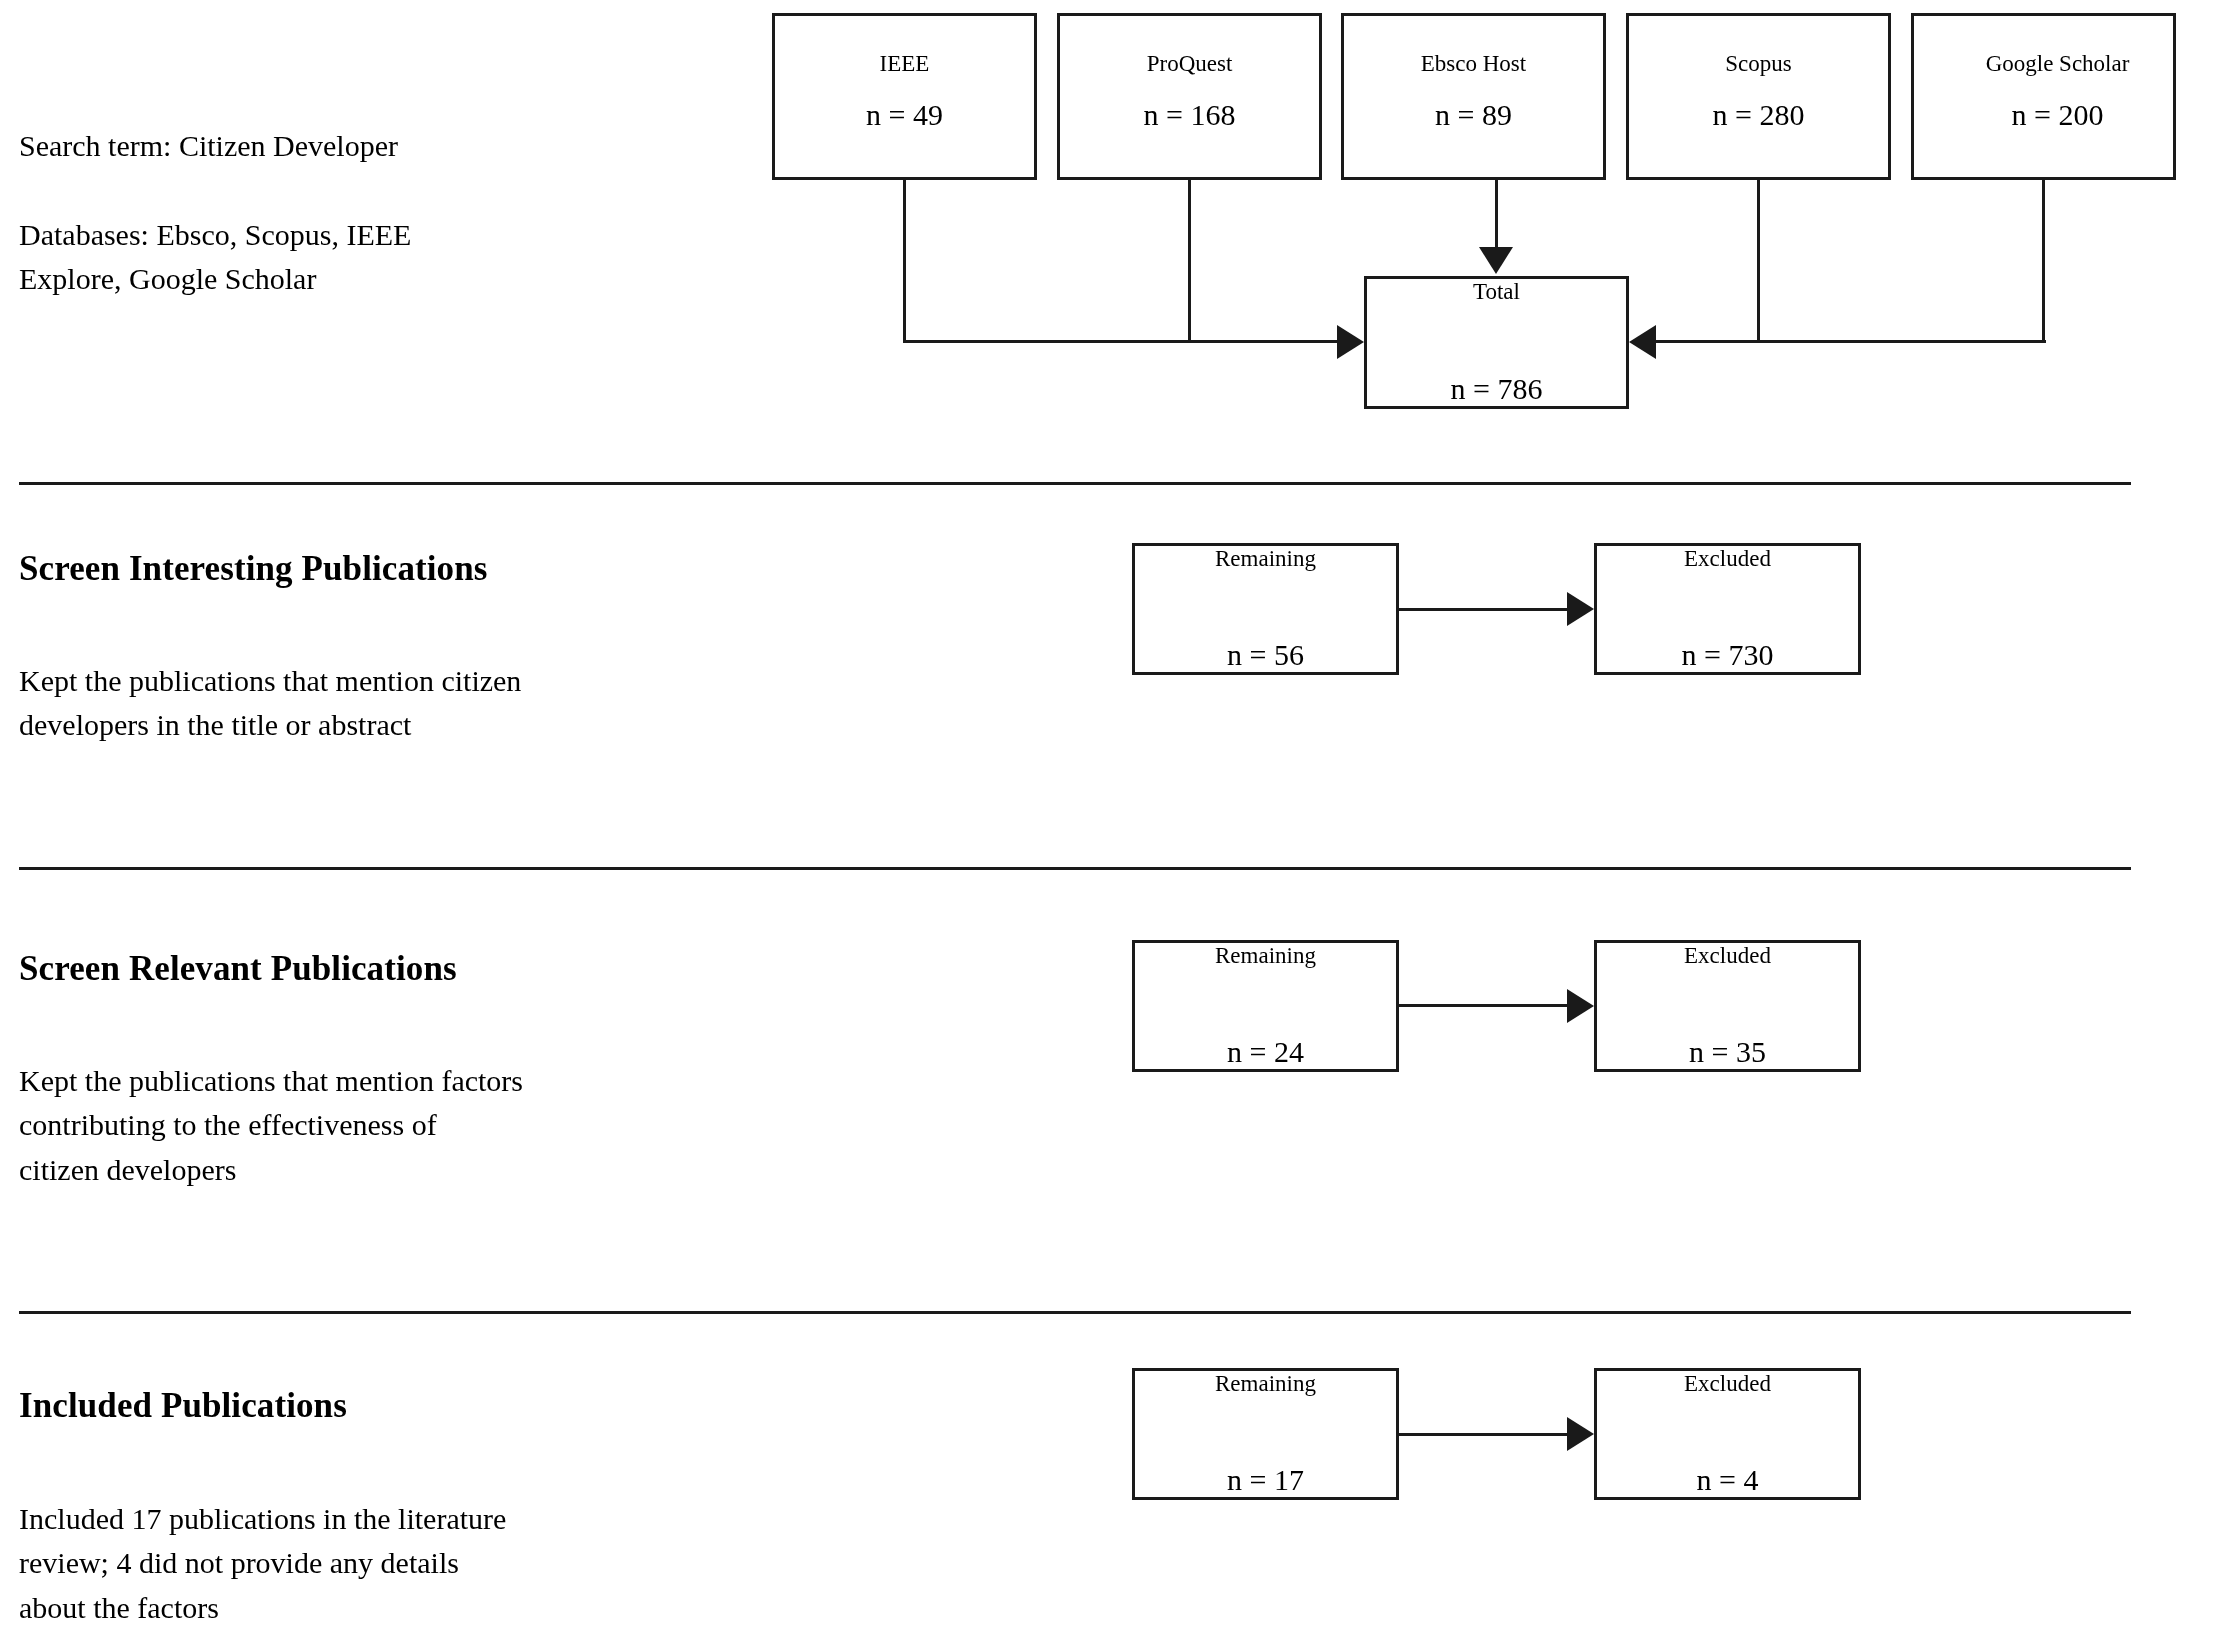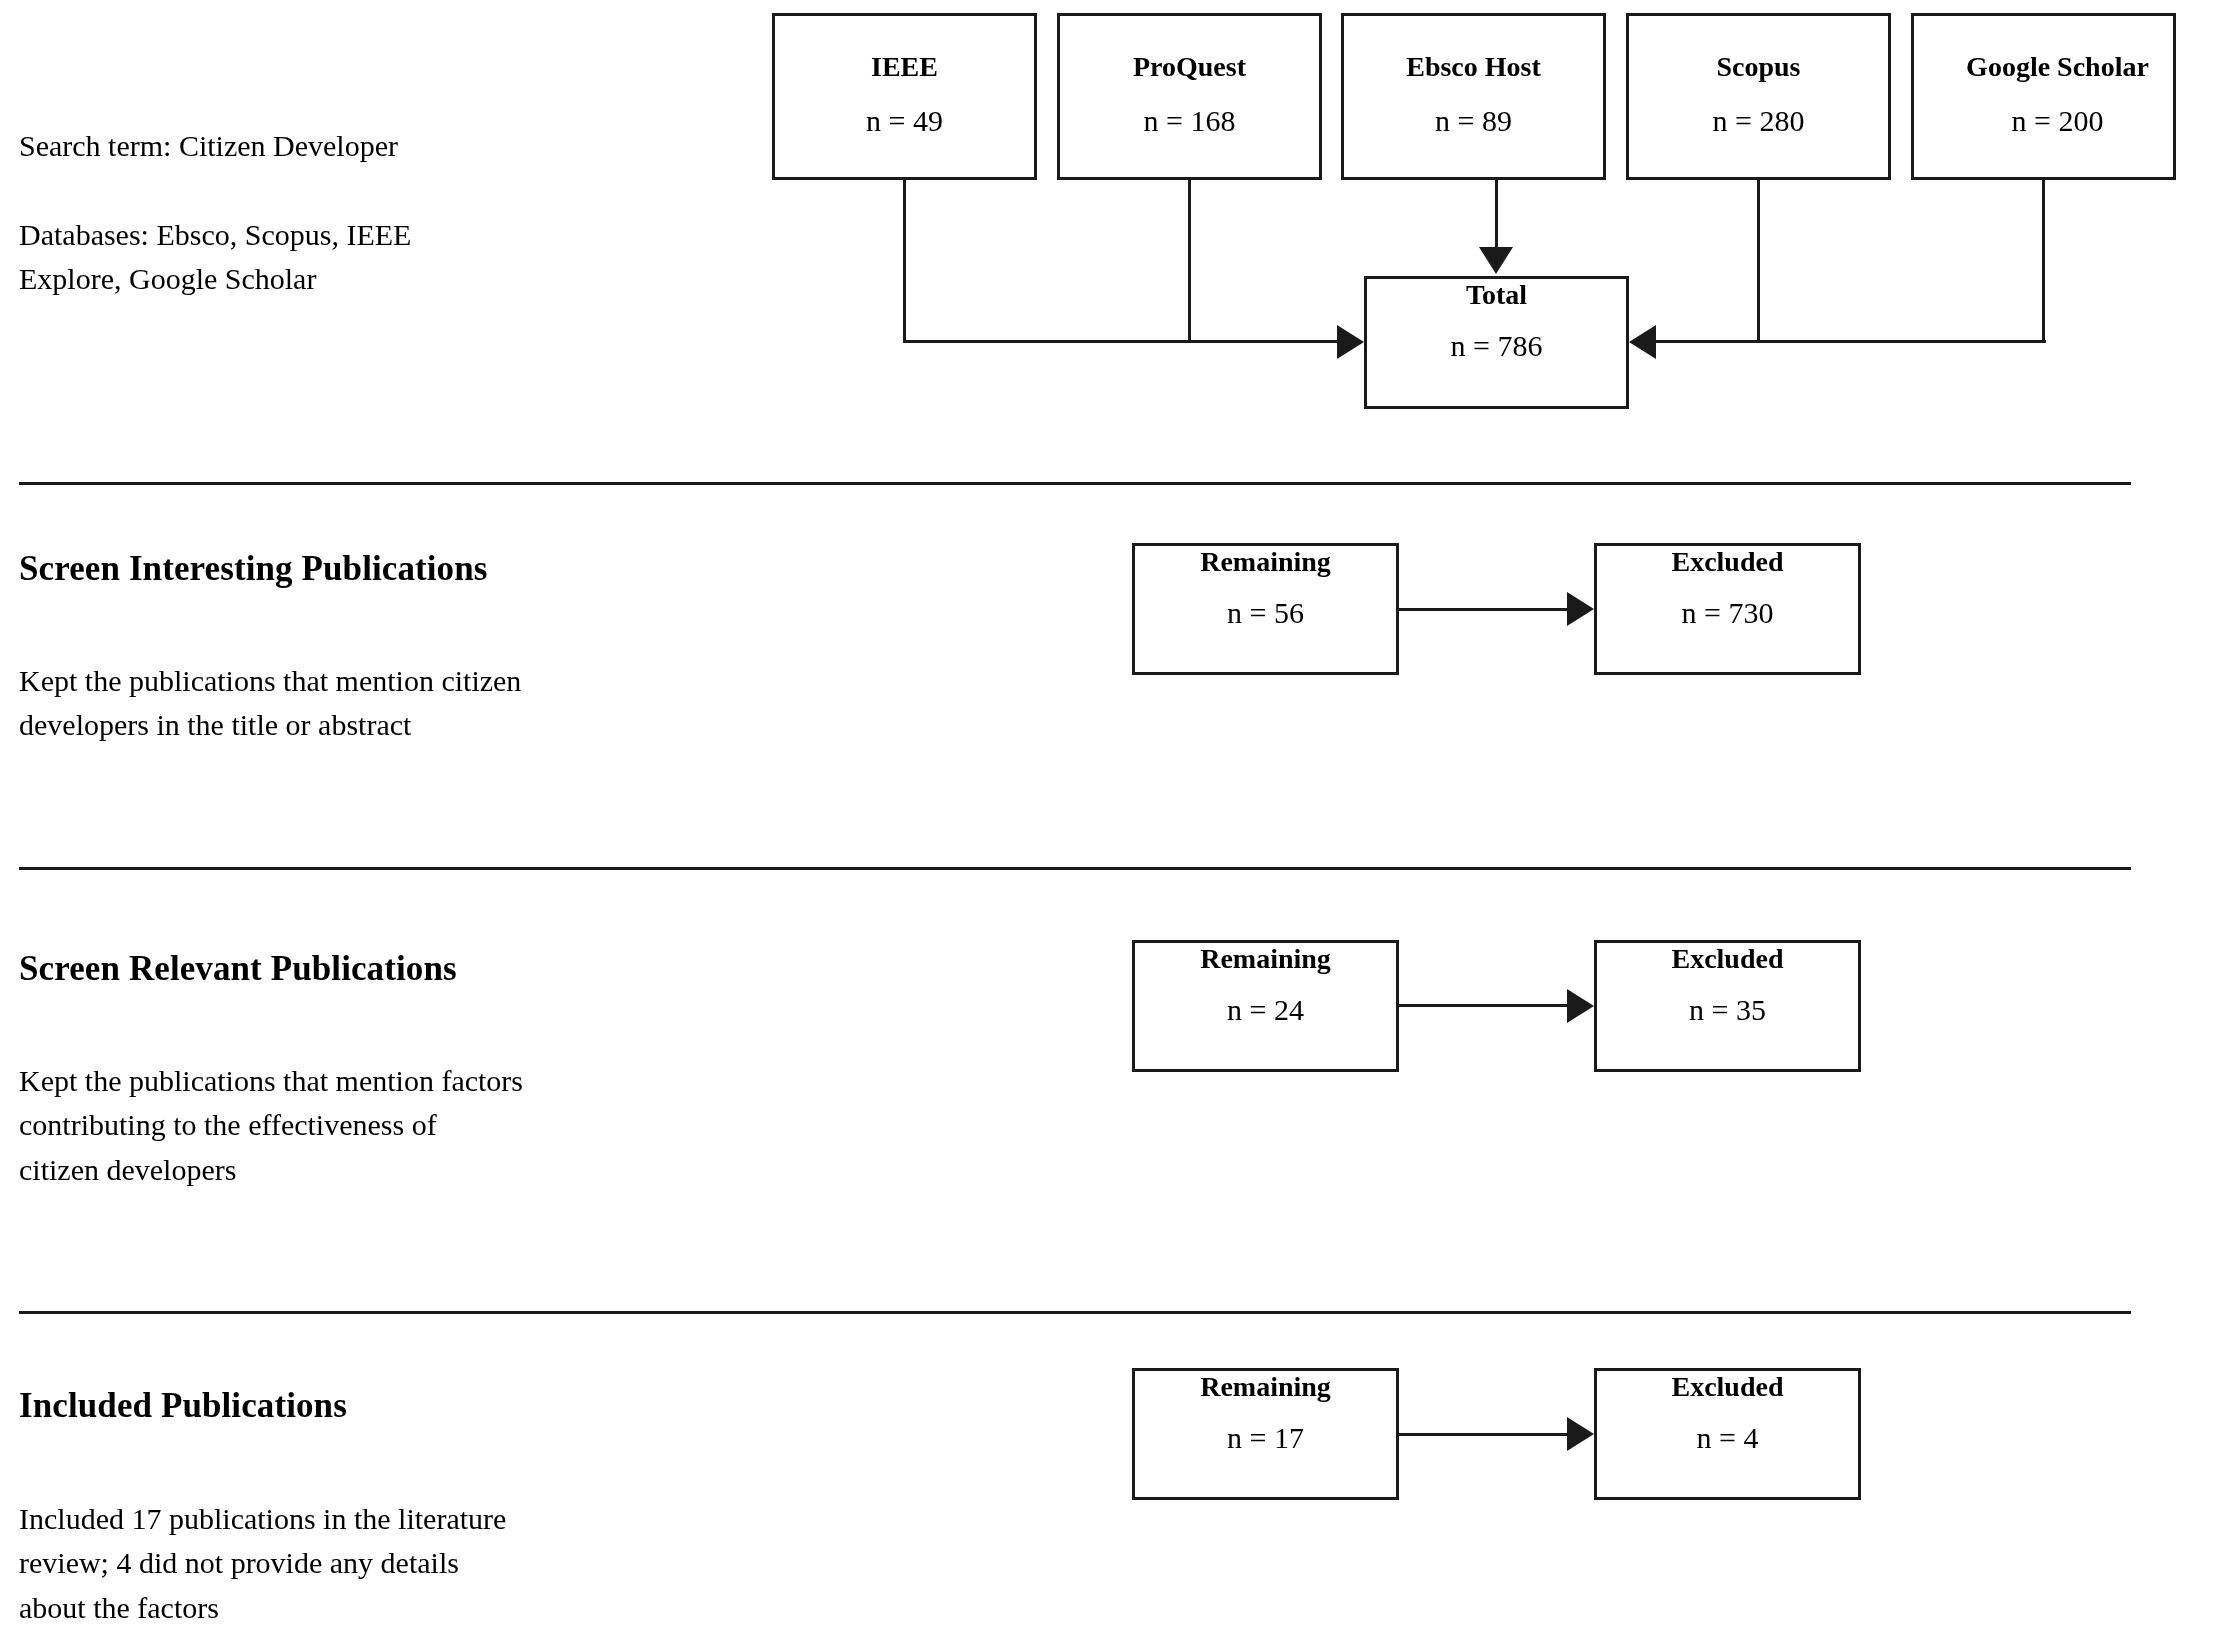--- a/index.html
+++ b/index.html
@@ -42,28 +42,27 @@
 
   
   .fbox{
     position:absolute;
     box-sizing:border-box;
     border:3.4px solid #1a1a1a;
     background:#ffffff;
     display:flex;
     flex-direction:column;
     align-items:center;
-    justify-content:flex-start;
+    justify-content:space-between;
     text-align:center;
   }
   .fbox .ttl{
-    font-size:28px;
+    font-size:23px;
     line-height:1.15;
     white-space:nowrap;
-    font-weight:bold;
   }
   .fbox .cnt{
     font-size:30px;
     line-height:1.15;
     margin-top:17.5px;
     white-space:nowrap;
   }
   
   .fbox.src{justify-content:flex-start;padding-top:35px;}
   .fbox.src .cnt{margin-top:20px;}

